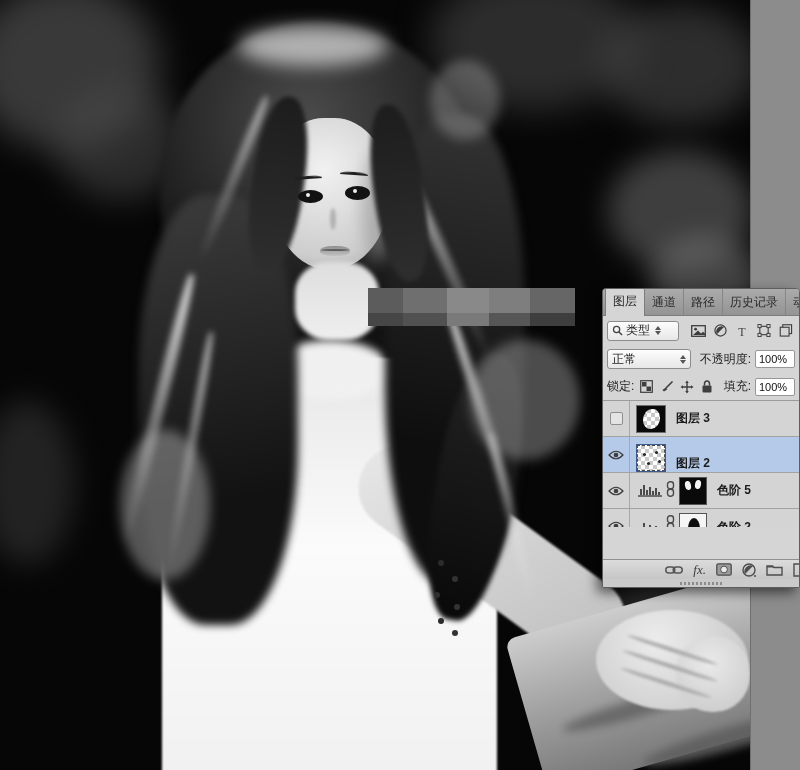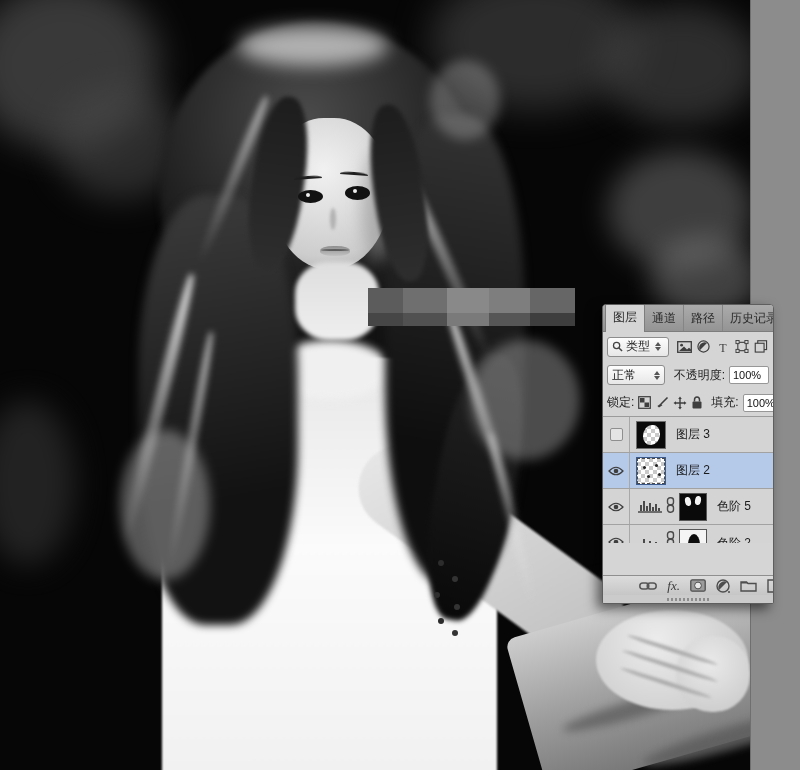--- a/index.html
+++ b/index.html
@@ -69,21 +69,21 @@
   #hand-fist { left:676px; top:636px; width:74px; height:76px; border-radius:48%;
     background:radial-gradient(circle at 45% 35%, #eaeaea, #c6c6c6); filter:blur(1px); }
   .finger-line { height:4px; border-radius:50%; background:#a8a8a8; filter:blur(1.5px); transform:rotate(18deg); }
 
   
   #mosaic { left:368px; top:288px; width:207px; height:38px; display:grid;
     grid-template-columns:1fr 1.3fr 1.2fr 1.2fr 1.3fr; grid-template-rows:25px 13px; z-index:15; }
   #mosaic div { width:100%; height:100%; }
 
   
-  #panel { left:602px; top:304px; width:172px; height:300px; z-index:50;
+  #panel { left:602px; top:288px; width:198px; height:300px; z-index:50;
     border:1px solid #5e5e5e; border-radius:4px 4px 2px 2px; background:#d5d5d5;
     box-shadow:-5px 5px 12px rgba(0,0,0,.55); overflow:hidden; font-size:12px; color:#1d1d1d; }
   #tabbar { display:flex; height:27px; background:linear-gradient(#ababab,#949494);
     border-bottom:1px solid #7d7d7d; align-items:flex-end; padding-left:2px; }
   .tab { padding:5px 7px 4px; font-size:12px; color:#2a2a2a; border-right:1px solid #858585;
     white-space:nowrap; cursor:default; }
   .tab.active { background:#d5d5d5; border:1px solid #7d7d7d; border-bottom:none;
     border-radius:3px 3px 0 0; margin-bottom:-1px; padding-bottom:6px; }
 
   .ctl-row { display:flex; align-items:center; height:29px; padding:0 4px; gap:4px; }
@@ -91,23 +91,23 @@
     background:linear-gradient(#fdfdfd,#e7e7e7); border:1px solid #8d8d8d; border-radius:3px; }
   .updown { display:inline-flex; flex-direction:column; gap:1px; margin-left:2px; }
   .updown i { display:block; width:0; height:0; border-left:3px solid transparent; border-right:3px solid transparent; }
   .updown i.up { border-bottom:4px solid #555; }
   .updown i.dn { border-top:4px solid #555; }
   .icon-btn { display:inline-flex; align-items:center; justify-content:center; width:18px; height:18px; }
   .field { width:40px; height:18px; background:#fff; border:1px solid #979797; border-radius:2px;
     font-size:11px; padding:2px 3px; color:#111; }
   .lbl { white-space:nowrap; }
 
-  #layer-list { border-top:1px solid #9b9b9b; }
+  #layer-list { border-top:1px solid #9b9b9b;font-weight:bold; }
   .layer-row { display:flex; align-items:center; height:36px; border-bottom:1px solid #a2a2a2; background:#d4d4d4; }
-  .layer-row.selected { background:#b5c9e8; }
+  .layer-row.selected { background:#b5c9e8;align-items:flex-end; }
   .vis-cell { width:27px; align-self:stretch; display:flex; align-items:center; justify-content:center;
     border-right:1px solid #a8a8a8; }
   .vis-empty { width:13px; height:13px; border:1px solid #8f8f8f; border-radius:2px; background:#e4e4e4; }
   .thumb { width:30px; height:28px; margin-left:6px; border:1px solid #6e6e6e; position:relative; overflow:hidden; }
   .checker { background-color:#fff;
     background-image:linear-gradient(45deg,#c9c9c9 25%,transparent 25%,transparent 75%,#c9c9c9 75%),
                      linear-gradient(45deg,#c9c9c9 25%,transparent 25%,transparent 75%,#c9c9c9 75%);
     background-size:8px 8px; background-position:0 0,4px 4px; }
   .thumb.black { background:#0a0a0a; }
   .blob { position:absolute; }

